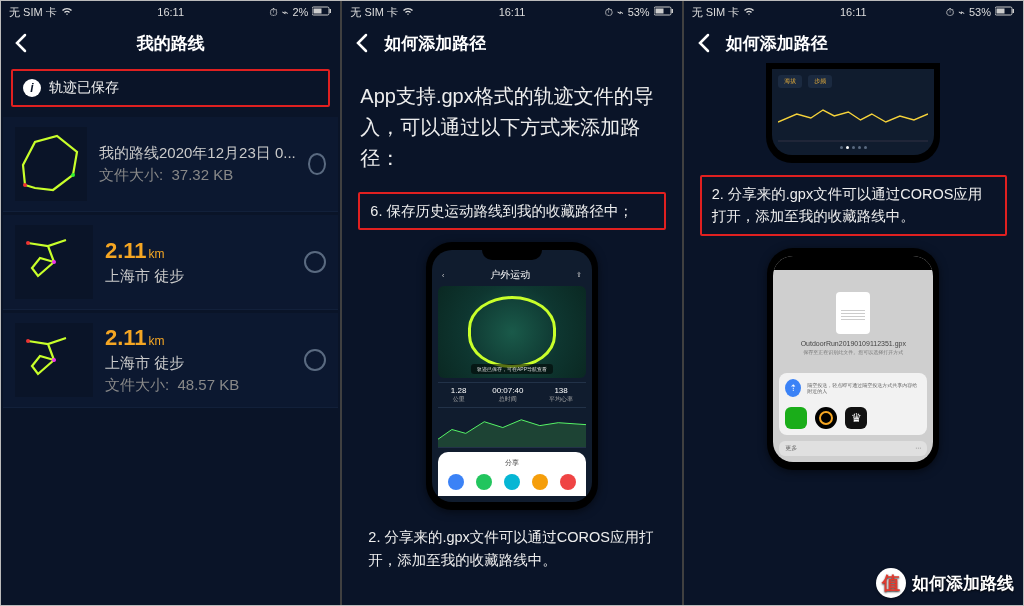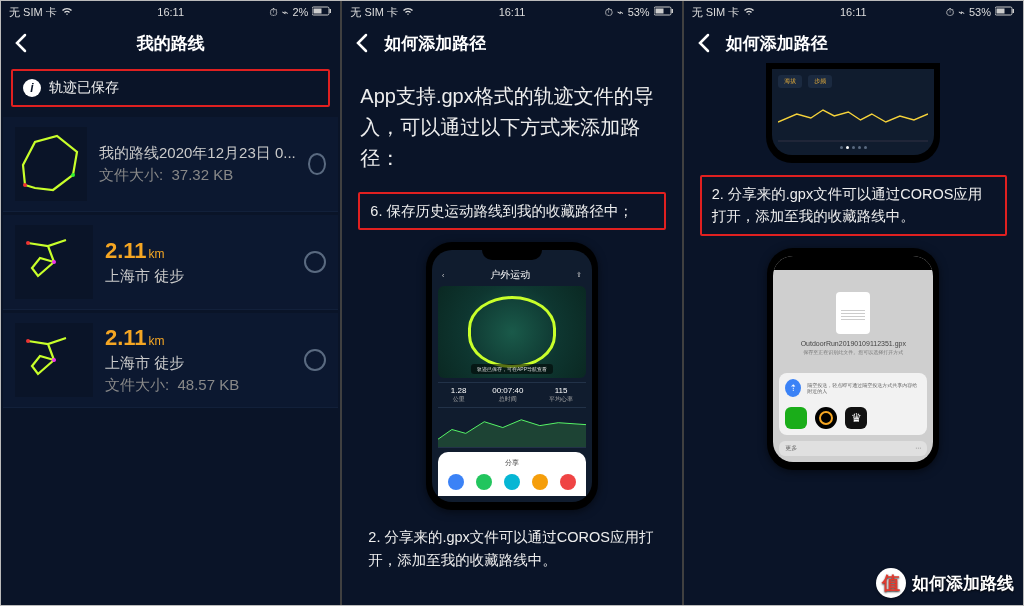--- a/index.html
+++ b/index.html
@@ -422,21 +422,21 @@
             <span class="mini-title">户外运动</span>
             <span>⇪</span>
           </div>
           <div class="mini-map">
             <div class="loop"></div>
             <div class="tip">轨迹已保存，可在APP导航查看</div>
           </div>
           <div class="mini-stats">
             <div><span class="v">1.28</span><span>公里</span></div>
             <div><span class="v">00:07:40</span><span>总时间</span></div>
-            <div><span class="v">115</span><span>平均心率</span></div>
+            <div><span class="v">138</span><span>平均心率</span></div>
           </div>
           <div class="mini-chart">
             <svg viewBox="0 0 160 36" preserveAspectRatio="none">
                 <path d="M0 28 L15 18 L30 22 L50 10 L70 16 L90 8 L110 14 L130 11 L160 13 L160 36 L0 36 Z" fill="#2a6a3a" opacity="0.5"></path>
                 <path d="M0 28 L15 18 L30 22 L50 10 L70 16 L90 8 L110 14 L130 11 L160 13" stroke="#5aff6a" stroke-width="1" fill="none"></path>
               </svg>
           </div>
           <div class="share-sheet">
             <div class="share-title">分享</div>
             <div class="share-row">

